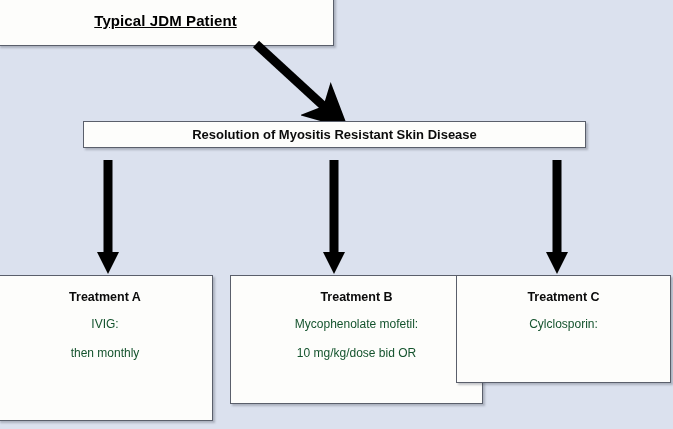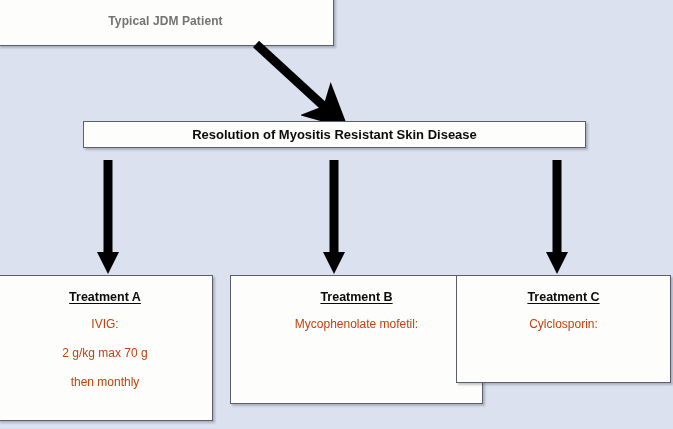--- a/index.html
+++ b/index.html
@@ -36,25 +36,26 @@
   
   #node-title {
     left: -2px;
     top: -4px;
     width: 336px;
     height: 50px;
     border-top: none;
     border-left: none;
   }
   #node-title .title-text {
-    font-size: 12px;
+    font-size: 15px;
     font-weight: bold;
-    color: #737373;
+    color: #000000;
     letter-spacing: 0.1px;
     white-space: nowrap;
+    text-decoration: underline;
   }
 
   
   #node-resolution {
     left: 83px;
     top: 121px;
     width: 503px;
     height: 27px;
   }
   #node-resolution .res-text {
@@ -70,28 +71,27 @@
     justify-content: flex-start;
   }
   #node-treatment-a { left: -2px;  top: 275px; width: 215px; height: 146px; border-left: none; }
   #node-treatment-b { left: 230px; top: 275px; width: 253px; height: 129px; }
   #node-treatment-c { left: 456px; top: 275px; width: 215px; height: 108px; }
 
   .treat-head {
     font-size: 12.5px;
     font-weight: bold;
     color: #0b0b0b;
-    text-decoration: underline;
     text-underline-offset: 2px;
     margin: 4px 0 12px 0;
     white-space: nowrap;
   }
   .treat-line {
     font-size: 12px;
-    color: #c2410c;
+    color: #14532d;
     margin-bottom: 13px;
     text-align: center;
     line-height: 1.35;
     white-space: nowrap;
   }
   .treat-line:last-child { margin-bottom: 0; }
   .treat-line sup { font-size: 8.5px; vertical-align: super; line-height: 0; }
 
   
   .arrow-svg {
@@ -132,27 +132,27 @@
   <svg class="arrow-svg" id="arrow-middle" viewBox="0 0 24 116">
     <path d="M7.5,0 L16.5,0 L16.5,92 L23,92 L12,114 L1,92 L7.5,92 Z" fill="#000"></path>
   </svg>
   <svg class="arrow-svg" id="arrow-right" viewBox="0 0 24 116">
     <path d="M7.5,0 L16.5,0 L16.5,92 L23,92 L12,114 L1,92 L7.5,92 Z" fill="#000"></path>
   </svg>
 
   <div class="node treatment" id="node-treatment-a">
     <span class="treat-head">Treatment A</span>
     <span class="treat-line">IVIG:</span>
-    <span class="treat-line">2 g/kg max 70 g</span>
     <span class="treat-line">then monthly</span>
   </div>
 
   <div class="node treatment" id="node-treatment-b">
     <span class="treat-head">Treatment B</span>
     <span class="treat-line">Mycophenolate mofetil:</span>
+    <span class="treat-line">10 mg/kg/dose bid OR</span>
   </div>
 
   <div class="node treatment" id="node-treatment-c">
     <span class="treat-head">Treatment C</span>
     <span class="treat-line">Cylclosporin:</span>
   </div>
 
 </div>
 
 </body></html>

